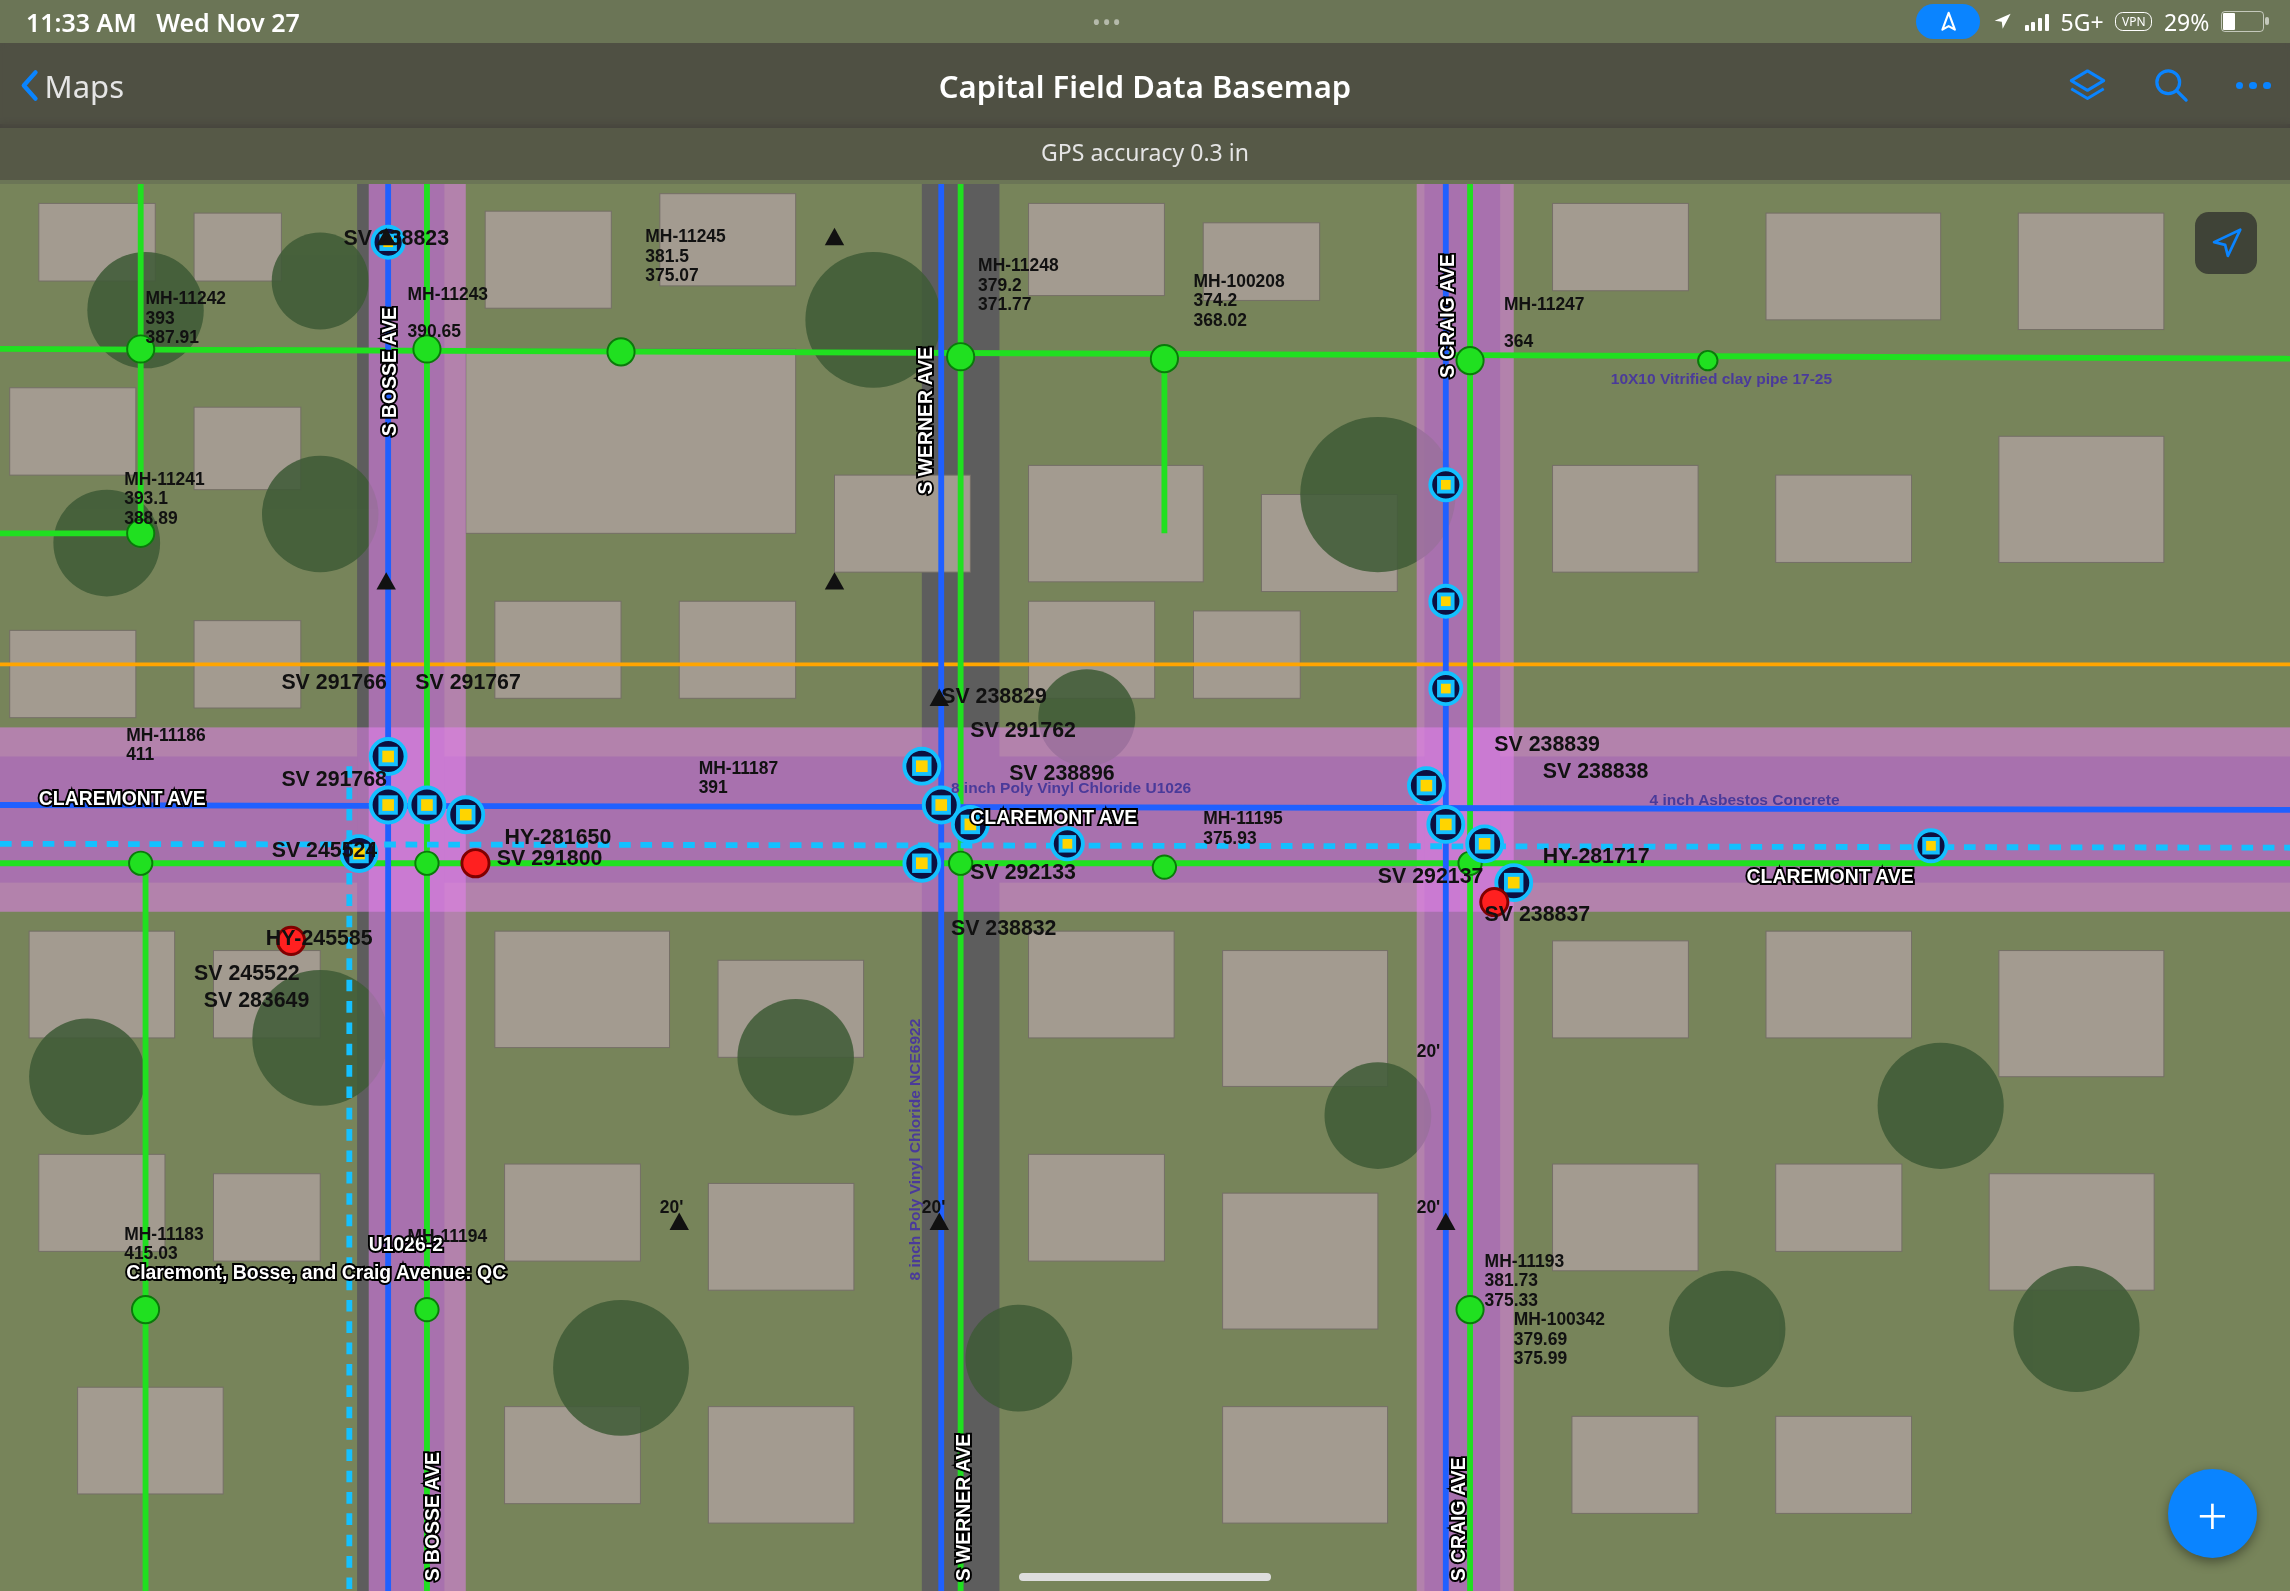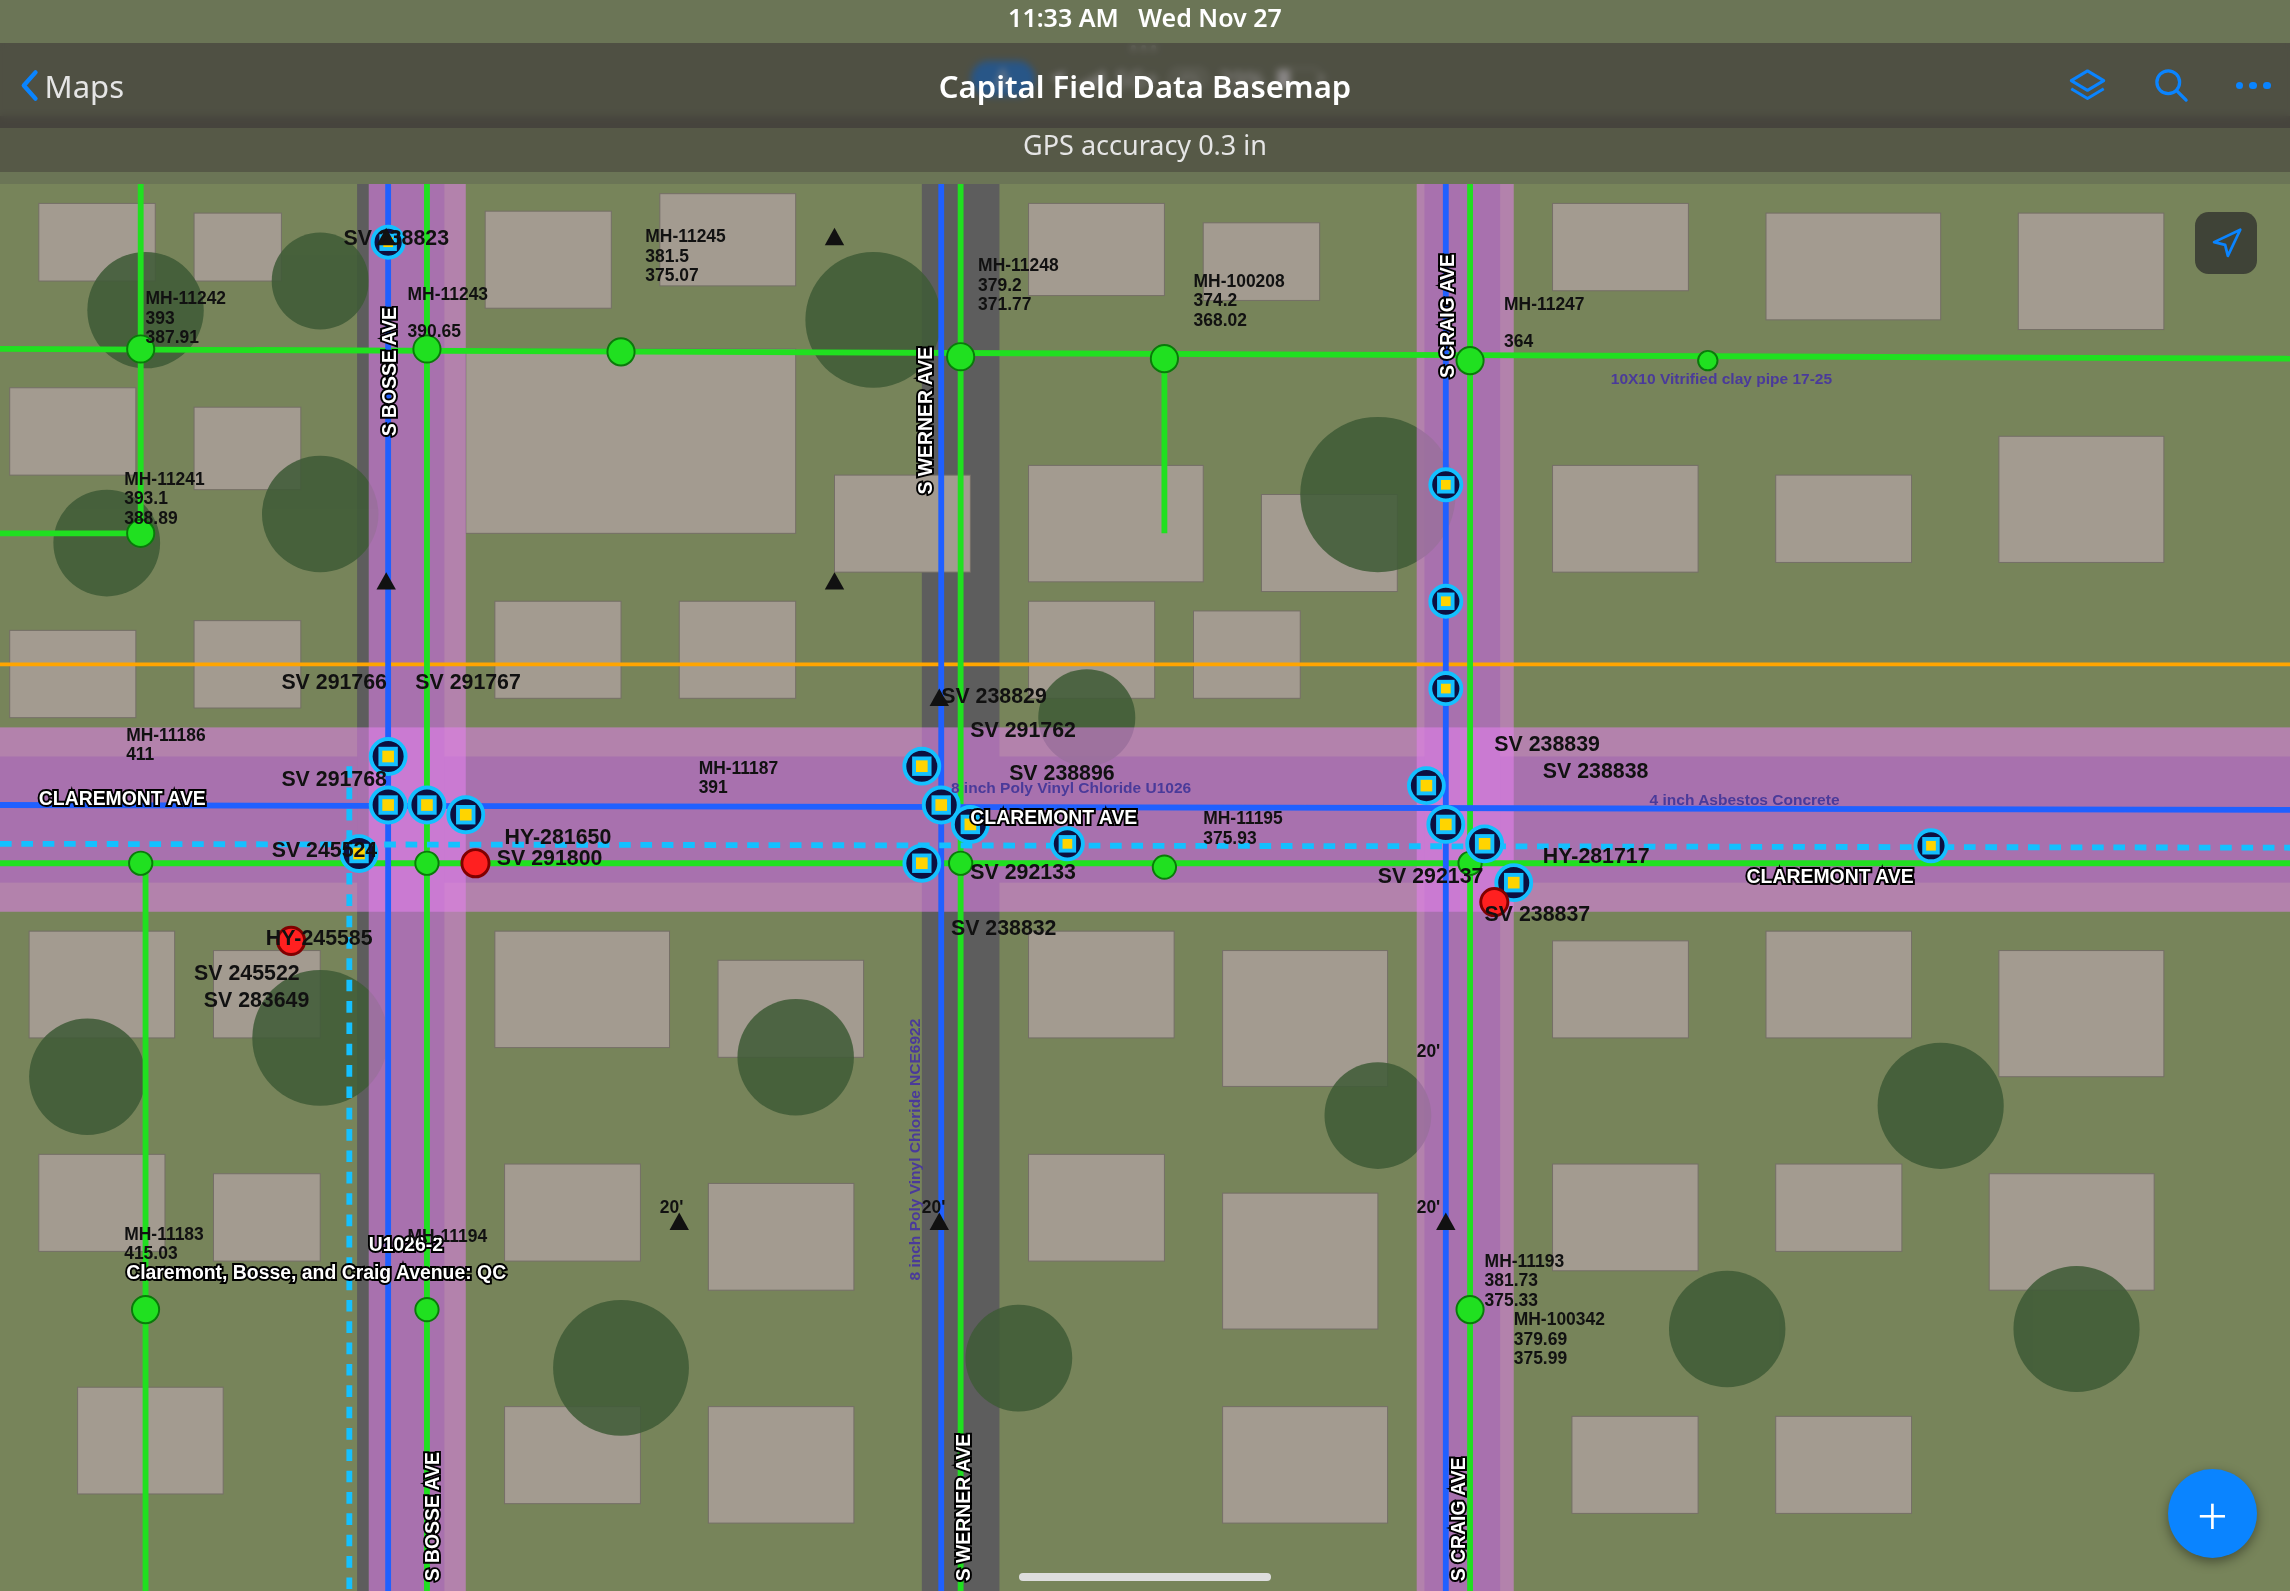--- a/index.html
+++ b/index.html
@@ -1,19 +1,19 @@
 <!DOCTYPE html>
 <html><head>
 <meta charset="utf-8">
 <style>
   * { margin:0; padding:0; box-sizing:border-box; -webkit-user-select:none; user-select:none; }
   html,body { width:100%; height:100%; background:#000; font-family:-apple-system,system-ui,sans-serif; overflow:hidden; }
   #wrap { position:relative; width:2290px; height:1591px; background:#6b7556; }
   
-  .statusbar { position:absolute; top:0; left:0; right:0; height:43px; display:flex; align-items:center; padding:0 26px; color:#fff; font-size:25px; font-weight:600; z-index:50;flex-direction:column; }
+  .statusbar { position:absolute; top:0; left:0; right:0; height:43px; display:flex; align-items:center; padding:0 26px; color:#fff; font-size:25px; font-weight:600; z-index:50; }
   .statusbar .sb-left { flex:0 0 auto; }
   .statusbar .sb-center { flex:1 1 auto; display:flex; justify-content:center; gap:5.8px; font-size:19.4px; color:rgba(255,255,255,.5); letter-spacing:2.9px; }
   .statusbar .sb-right { flex:0 0 auto; display:flex; align-items:center; gap:11.6px; font-size:23px; font-weight:400; }
   .pill { background:#0a84ff; border-radius:21.3px; width:64px; height:35px; display:flex; align-items:center; justify-content:center; color:#fff; }
   .pill svg { width:21.3px; height:21.3px; }
   .vpn { border:1.9px solid #fff; border-radius:7.8px; padding:0 5.8px; font-size:12px; }
   .bat { width:43px; height:21.3px; border:1.9px solid rgba(255,255,255,.6); border-radius:3.9px; position:relative; }
   .bat::after { content:""; position:absolute; right:-5.8px; top:4.9px; width:3.9px; height:7.8px; background:rgba(255,255,255,.6); border-radius:1.9px; }
   .bat .lvl { position:absolute; top:1px; bottom:1px; left:1px; width:29%; background:#fff; border-radius:1px; }
   .sig { display:flex; align-items:flex-end; gap:2.9px; height:19.4px; }
@@ -21,21 +21,21 @@
   
   .navbar { position:absolute; top:43px; left:0; right:0; height:85px; display:flex; align-items:center; padding:0 19.4px; background:rgba(60,55,55,.6); backdrop-filter:blur(3.9px); z-index:50; }
   .navbar .back { display:flex; align-items:center; gap:3.9px; color:#e5e5e5; font-size:31px; }
   .navbar .back svg { width:21.3px; height:35px; }
   .navbar .title { position:absolute; left:0; right:0; text-align:center; color:#fff; font-size:31px; font-weight:600; pointer-events:none; }
   .navbar .tools { margin-left:auto; display:flex; align-items:center; gap:45px; color:#0a84ff; }
   .navbar .tools svg { width:39px; height:39px; }
   .navbar .dots { display:flex; gap:5.8px; }
   .navbar .dots span { width:7.8px; height:7.8px; border-radius:50%; background:#0a84ff; }
   
-  .substatus { position:absolute; top:116px; left:0; right:0; height:56px; display:flex; align-items:center; justify-content:center; background:rgba(70,65,60,.55); color:#e5e5e5; font-size:27px; z-index:49; }
+  .substatus { position:absolute; top:124px; left:0; right:0; height:56px; display:flex; align-items:center; justify-content:center; background:rgba(70,65,60,.55); color:#e5e5e5; font-size:23px; z-index:49; }
   
   .map { position:absolute; top:184px; left:0; right:0; bottom:0; overflow:hidden; }
   .map svg { width:100%; height:100%; }
   .aer-grass { fill:#77845a; }
   .aer-road  { fill:#5d5d5d; }
   .aer-tree  { fill:#3e5a36; opacity:.85; }
   .hiliteH { fill:rgba(230,130,240,.55); }
   .hiliteV { fill:rgba(230,130,240,.55); }
   .sanL { stroke:#20e020; stroke-width:6; fill:none; }
   .sanN { fill:#20e020; stroke:#0a7a0a; stroke-width:2; }

